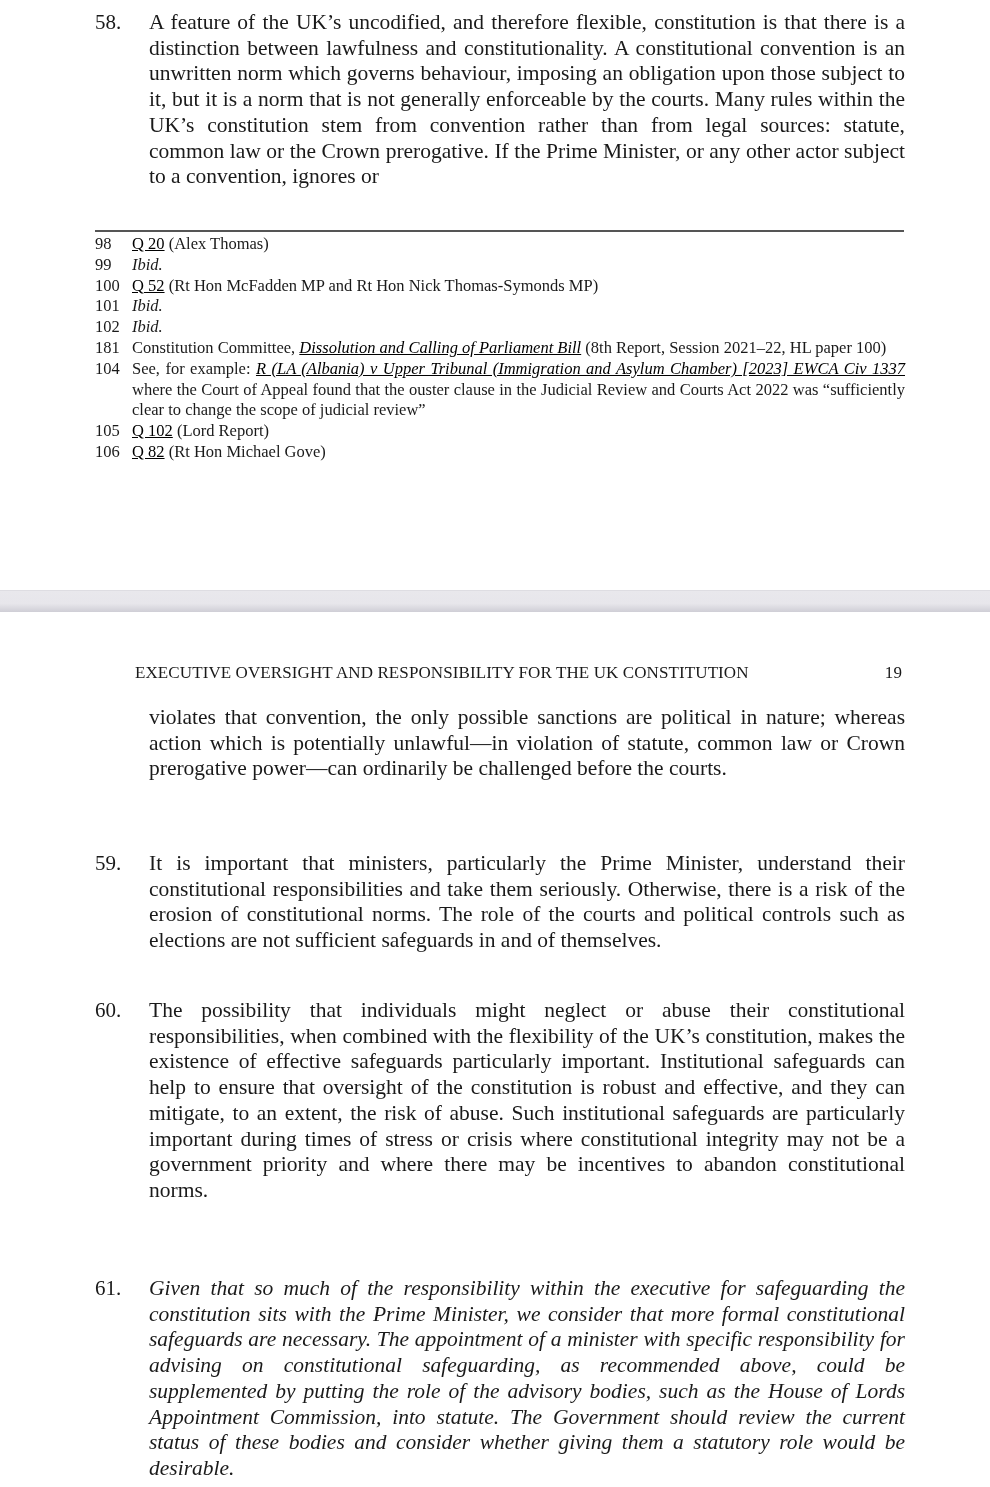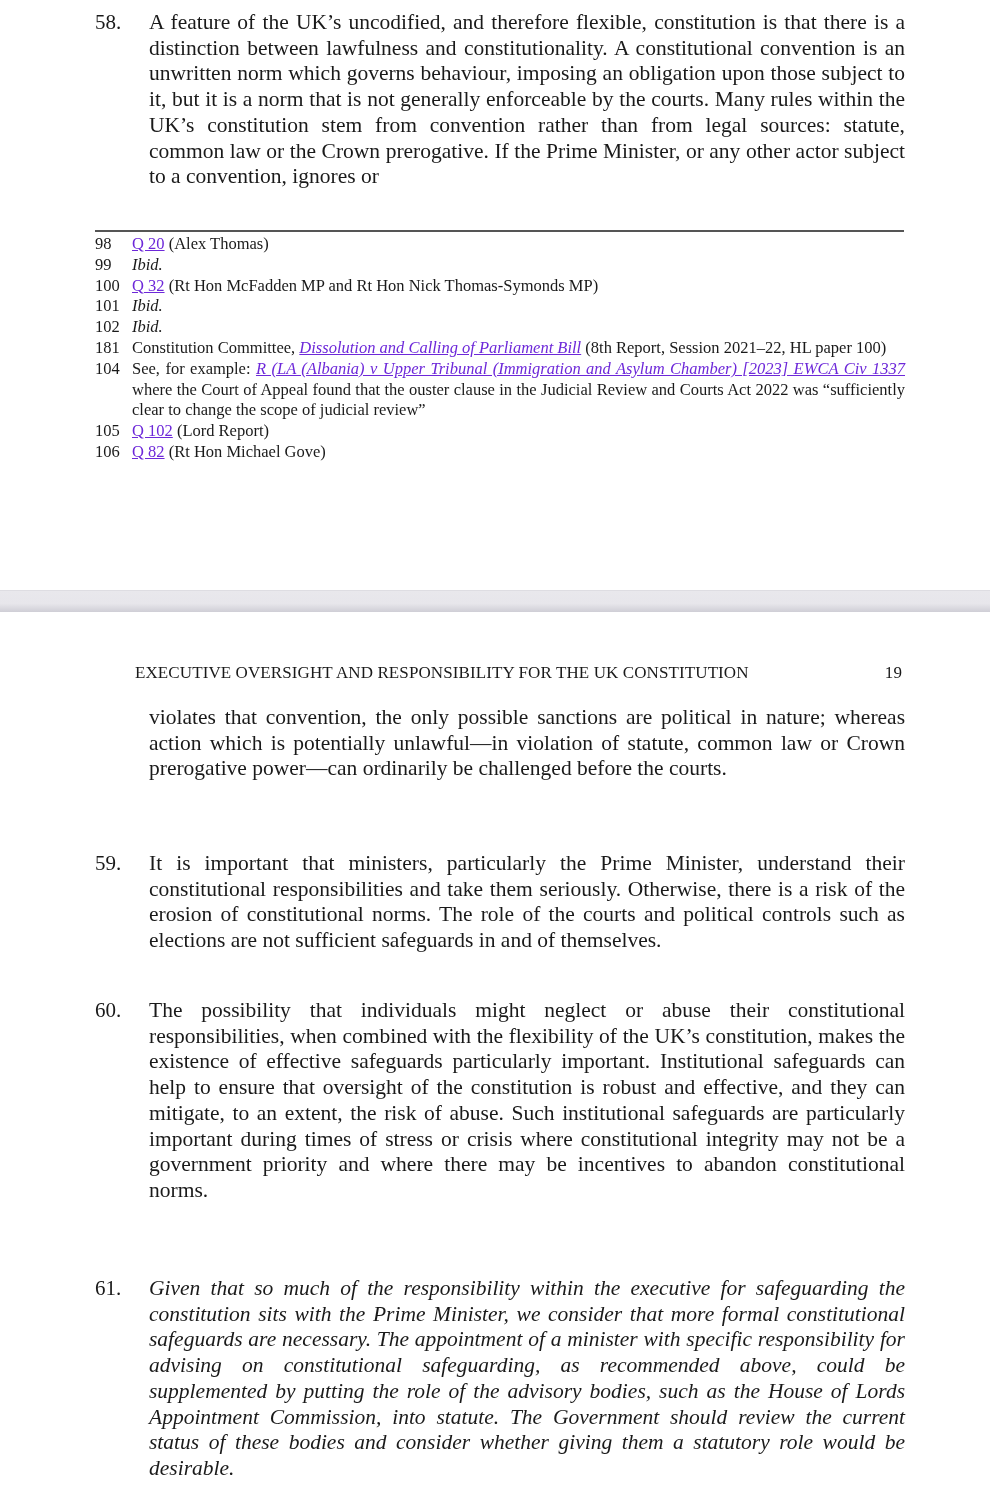--- a/index.html
+++ b/index.html
@@ -19,21 +19,21 @@
     .para .text { margin-left: 54px; font-size: 21.5px; font-weight: normal; line-height: 25.7px;
                   text-align: justify; }
     .para .text.italic { font-style: italic; }
 
     .rule { position: absolute; left: 95px; width: 809px; top: 230px; height: 0;
             border-top: 2px solid #555; }
 
     .footnotes { position: absolute; left: 95px; top: 234px; width: 810px; font-size: 16.5px; line-height: 20.8px; }
     .fn { position: relative; padding-left: 37px; text-align: justify; }
     .fn .fn-num { position: absolute; left: 0; top: 0; }
-    .fn a { color: #6d28d9; text-decoration: underline; }
+    .fn a { color: #000000; text-decoration: underline; }
     .fn .it { font-style: italic; }
 
     .running-head { position: absolute; left: 135px; top: 663px; width: 770px; font-size: 17px; letter-spacing: 0.1px; }
     .running-head .title { position: absolute; left: 0; }
     .running-head .pageno { position: absolute; right: 3px; }
   </style>
 </head>
 <body>
 
 <div class="page page-top">
@@ -45,21 +45,21 @@
   <div class="rule"></div>
 
   <div class="footnotes">
     <div class="fn">
       <span class="fn-num">98</span><a href="#">Q 20</a><span> (Alex Thomas)</span>
     </div>
     <div class="fn">
       <span class="fn-num">99</span><span class="it">Ibid.</span>
     </div>
     <div class="fn">
-      <span class="fn-num">100</span><a href="#">Q 32</a><span> (Rt Hon McFadden MP and Rt Hon Nick Thomas-Symonds MP)</span>
+      <span class="fn-num">100</span><a href="#">Q 52</a><span> (Rt Hon McFadden MP and Rt Hon Nick Thomas-Symonds MP)</span>
     </div>
     <div class="fn">
       <span class="fn-num">101</span><span class="it">Ibid.</span>
     </div>
     <div class="fn">
       <span class="fn-num">102</span><span class="it">Ibid.</span>
     </div>
     <div class="fn">
       <span class="fn-num">181</span><span>Constitution Committee, </span><a href="#" class="it">Dissolution and Calling of Parliament Bill</a><span> (8th Report, Session 2021–22, HL paper 100)</span>
     </div>

